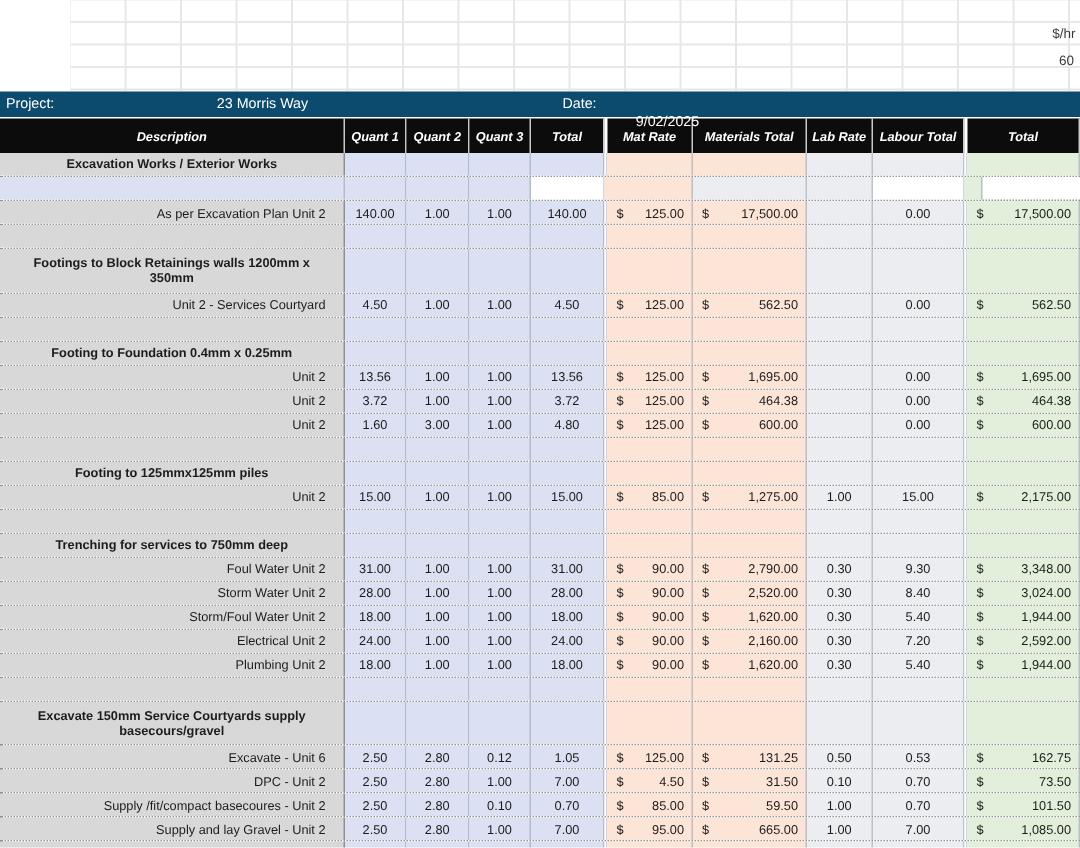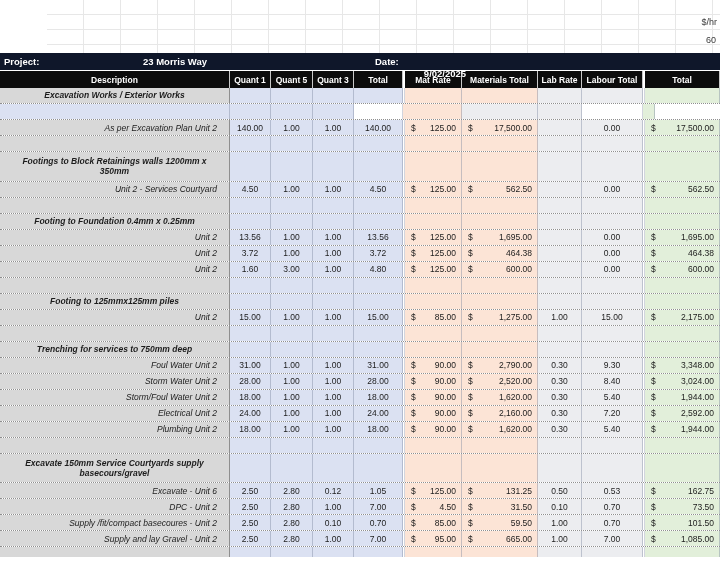--- a/index.html
+++ b/index.html
@@ -1,66 +1,66 @@
 <!DOCTYPE html>
 <html style="--c-head: #0c0c0c; --c-desc: #d8d8d8; --c-q: #dbe1f2; --c-mat: #fce4d6; --c-lab: #ecedf0; --c-grn: #e2efda;"><head>
 <meta charset="utf-8">
 <style>
   html,body{margin:0;padding:0;background:#fff;}
   body{width:720px;height:565px;overflow:hidden;font-family:"Liberation Sans",sans-serif;}
   .sheet{position:relative;width:720px;height:565px;background:#fff;}
 
   
   .top-area{
-    position:relative;height:53px;background:#fff;
+    position:relative;height:61px;background:#fff;
     background-image:
       linear-gradient(to right, #e7e7e7 1px, transparent 1px),
       linear-gradient(to bottom, #e7e7e7 1px, transparent 1px);
     background-size:37px 15px;
     background-position:-1px -1px;
     margin-left:47px;
   }
   .rate-label,.rate-value{
     position:absolute;font-size:9px;color:#3a3a3a;line-height:10px;
   }
   .rate-label{top:17px;right:3px;}
   .rate-value{top:35px;right:4px;}
 
   
-  .project-bar{position:relative;height:17px;background:#0f172a;color:#fff;
-    font-weight:bold;font-size:9.5px;}
+  .project-bar{position:relative;height:17px;background:#0c4a6e;color:#fff;
+    font-weight:normal;font-size:9.5px;}
   .project-bar span{position:absolute;top:0;line-height:17px;white-space:nowrap;}
   .pb-project{left:4px;}
   .pb-name{left:105px;width:140px;text-align:center;}
   .pb-datelabel{left:375px;}
   .pb-datevalue{left:415px;width:60px;text-align:center;margin-top:12px;}
 
   
   .grid{display:grid;grid-template-columns:230px 41px 42px 41px 49px 2px 57px 76px 44px 61px 2px 75px;}
 
   
-  .col-header{height:18px;border-top:1px solid #ffffff;box-sizing:border-box;}
+  .col-header{height:24px;border-top:1px solid #ffffff;box-sizing:border-box;font-style:italic;}
   .col-header .hcell{
     background:var(--c-head,#0c0c0c);color:#fff;font-weight:bold;font-size:8.5px;
     display:flex;align-items:center;justify-content:center;
     border-right:1px solid #c9c9c9;box-sizing:border-box;white-space:nowrap;overflow:hidden;
   }
   .col-header .hgap{background:#fff;}
 
   
   .rows{height:469px;overflow:hidden;}
   .row{height:16px;border-bottom:1px dotted #8f8f8f;box-sizing:border-box;}
   .row.double{height:29.5px;}
   .row.stub{height:10px;border-bottom:none;}
   .cell{
     display:flex;align-items:center;font-size:8.5px;color:#1c1c1c;
     box-sizing:border-box;overflow:hidden;white-space:nowrap;
     border-right:1px solid rgba(125,135,160,0.42);
   }
-  .c-desc{background:var(--c-desc,#d8d8d8);border-right:1px solid #8f8f8f;font-style:italic;}
+  .c-desc{background:var(--c-desc,#d8d8d8);border-right:1px solid #8f8f8f;}
   .c-desc.itm{justify-content:flex-end;padding-right:12px;}
   .c-desc.sec{justify-content:center;font-weight:bold;flex-direction:column;line-height:1.2;text-align:center;}
   .c-q{background:var(--c-q,#dbe1f2);justify-content:center;}
   .c-mat{background:var(--c-mat,#fce4d6);}
   .c-lab{background:var(--c-lab,#ecedf0);justify-content:center;}
   .c-grn{background:var(--c-grn,#e2efda);}
   .c-gap{background:#fff;border-right:1px solid rgba(125,135,160,0.35);}
   .cur{justify-content:space-between;padding:0 5px 0 6px;}
   .cur .v{margin-left:auto;}
 </style>
@@ -77,21 +77,21 @@
   <div class="project-bar">
     <span class="pb-project">Project:</span>
     <span class="pb-name">23 Morris Way</span>
     <span class="pb-datelabel">Date:</span>
     <span class="pb-datevalue">9/02/2025</span>
   </div>
 
   <div class="grid col-header" id="colhead">
       <div class="hcell">Description</div>
       <div class="hcell">Quant 1</div>
-      <div class="hcell">Quant 5</div>
+      <div class="hcell">Quant 2</div>
       <div class="hcell">Quant 3</div>
       <div class="hcell">Total</div>
       <div class="hgap"></div>
       <div class="hcell">Mat Rate</div>
       <div class="hcell">Materials Total</div>
       <div class="hcell">Lab Rate</div>
       <div class="hcell">Labour Total</div>
       <div class="hgap"></div>
       <div class="hcell">Total</div>
     </div>

